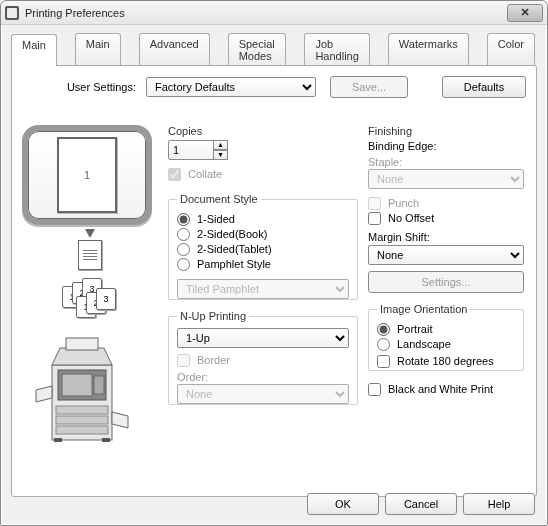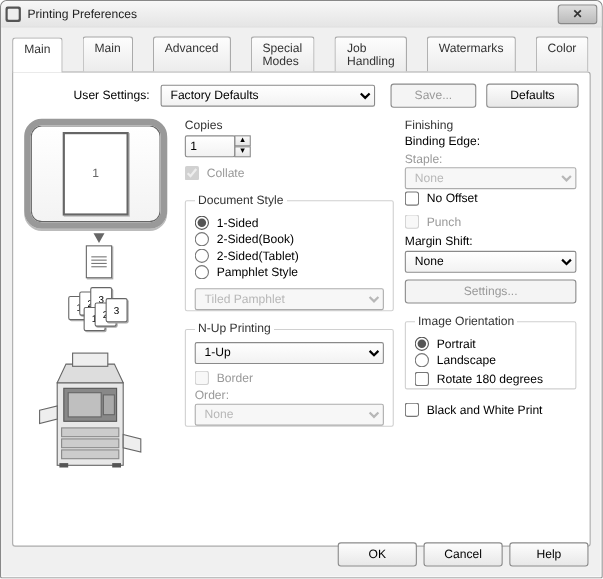--- a/index.html
+++ b/index.html
@@ -8,37 +8,37 @@
   .titlebar { height: 24px; background: linear-gradient(#f7f7f7,#e5e5e5); border-bottom: 1px solid #ccc; display: flex; align-items: center; padding: 0 4px; border-radius: 6px 6px 0 0; }
   .titlebar .ticon { width: 14px; height: 14px; background: #555; border-radius: 2px; margin-right: 6px; position: relative; }
   .titlebar .ticon:before { content:""; position:absolute; inset:2px; background:#eee; border-radius:1px;}
   .titlebar .title { flex: 1; color: #222; }
   .closebtn { width: 36px; height: 18px; background: linear-gradient(#ddd,#bbb); border: 1px solid #888; border-radius: 3px; display: flex; align-items: center; justify-content: center; color: #333; font-weight: bold; font-size:12px; }
   .content { position: absolute; top: 24px; left: 0; right: 0; bottom: 0; padding: 8px 10px 10px 10px; }
   .tabs { display: flex; gap: 16px; position: relative; z-index: 2; }
   .tab { padding: 4px 10px 3px 10px; border: 1px solid #aaa; border-bottom: none; background: linear-gradient(#fdfdfd,#ececec); border-radius: 3px 3px 0 0; margin-right: 2px; color: #333; }
   .tab.active { background: #fff; position: relative; top: 1px; }
   .panel { border: 1px solid #aaa; background: #fff; border-radius: 0 3px 3px 3px; padding: 10px 10px 12px 10px; position: relative; height: 432px; }
-  .row-top { display: flex; align-items: center; gap: 6px; margin-bottom: 10px; }
+  .row-top { display: flex; align-items: center; gap: 6px; margin-bottom: 27px; }
   .row-top .lbl { width: 118px; text-align: right; padding-right: 4px; white-space:nowrap;}
   select, input[type=text] { border: 1px solid #8a8a8a; background: linear-gradient(#fff,#f2f2f2); height: 20px; padding: 0 4px; border-radius: 2px; }
   select { padding-right: 16px; }
   .btn { height: 22px; border: 1px solid #8a8a8a; border-radius: 3px; background: linear-gradient(#fdfdfd,#e8e8e8); padding: 0 10px; min-width: 72px; text-align:center; display:inline-flex; align-items:center; justify-content:center;}
   .btn.wide { min-width: 84px; }
   .disabled { color: #999 !important; }
   .disabled select, .disabled .btn, select.disabled, .btn.disabled { color:#aaa; background: #f4f4f4; }
   .cols { display: flex; gap: 10px; }
   .col-preview { width: 136px; }
   .col-mid { width: 190px; display:flex; flex-direction:column; gap:10px; }
   .col-right { width: 156px; display:flex; flex-direction:column; gap:10px; }
   .group { }
   .group-title { margin-bottom: 3px; color: #333; }
   fieldset.group-box { border: 1px solid #d0d0d0; border-radius: 2px; padding: 6px 8px 0 8px; margin:0; }
   fieldset.group-box legend { padding: 0 3px; color:#333; }
-  .radio-row, .check-row { display: flex; align-items: center; gap: 4px; margin: 2px 0; }
+  .radio-row, .check-row { display: flex; gap: 4px; margin: 2px 0; }
   input[type=radio], input[type=checkbox] { margin:0 3px 0 0; accent-color:#555;}
   .spinner { display:inline-flex; align-items:center; }
   .spinner input { width: 46px; height:20px; text-align:left; }
   .spin-btns { display:flex; flex-direction:column; margin-left:-1px;}
   .spin-btns div { width:15px; height:10px; border:1px solid #8a8a8a; background:linear-gradient(#fafafa,#e6e6e6); font-size:7px; line-height:8px; text-align:center;}
   .preview-box { border:6px solid #999; border-radius:16px; background:linear-gradient(#fff,#f3f3f3); width:130px; height:100px; display:flex; align-items:center; justify-content:center; box-shadow: 0 0 0 1px #666 inset, 0 2px 0 #bbb;}
   .page { width:60px; height:76px; border:2px solid #666; background:#fff; display:flex; align-items:center; justify-content:center; font-size:28px; color:#666; box-shadow:1px 1px 0 #bbb;}
   .arrow-down { width:0;height:0;border-left:5px solid transparent;border-right:5px solid transparent;border-top:9px solid #666; margin:4px auto 2px;}
   .smallpage { width:24px;height:30px;border:1px solid #666;background:#fff;margin:0 auto; box-shadow:1px 1px 0 #aaa; display:flex; flex-direction:column; justify-content:center; gap:2px; padding:4px;}
   .smallpage div{height:1px;background:#777;}
@@ -70,21 +70,21 @@
       <div class="tab">Special Modes</div>
       <div class="tab">Job Handling</div>
       <div class="tab">Watermarks</div>
       <div class="tab">Color</div>
     </div>
 
     <div class="panel">
 
       <div class="row-top">
         <div class="lbl">User Settings:</div>
-        <select style="width:195px">
+        <select style="width:170px">
           <option>Factory Defaults</option>
         </select>
         <button class="btn disabled" style="margin-left:8px;min-width:78px">Save...</button>
         <button class="btn wide" style="margin-left:auto">Defaults</button>
       </div>
 
       <div class="cols">
 
         <div class="col-preview">
           <div class="preview-box">
@@ -173,27 +173,27 @@
             <select class="disabled" disabled="" style="width:100%"><option>None</option></select>
           </fieldset>
         </div>
 
         <div class="col-right">
           <div class="group">
             <div class="group-title">Finishing</div>
             <div class="sect-label">Binding Edge:</div>
             <div class="sub-lbl">Staple:</div>
             <select class="disabled" disabled="" style="width:100%"><option>None</option></select>
+            <div class="check-row disabled" style="margin-top:8px">
+                <input type="checkbox" disabled="" style="">
+                <span>Punch</span>
+              </div>
             <div class="check-row">
                 <input type="checkbox" style="">
                 <span>No Offset</span>
-              </div>
-            <div class="check-row disabled" style="margin-top:8px">
-                <input type="checkbox" disabled="" style="">
-                <span>Punch</span>
               </div>
             <div class="sect-label" style="margin-top:6px">Margin Shift:</div>
             <select style="width:100%"><option>None</option></select>
             <button class="btn disabled" style="width:100%;margin-top:6px">Settings...</button>
           </div>
 
           <fieldset class="group-box">
             <legend>Image Orientation</legend>
             <div class="radio-row">
                 <input type="radio" name="io" checked="" style="">

